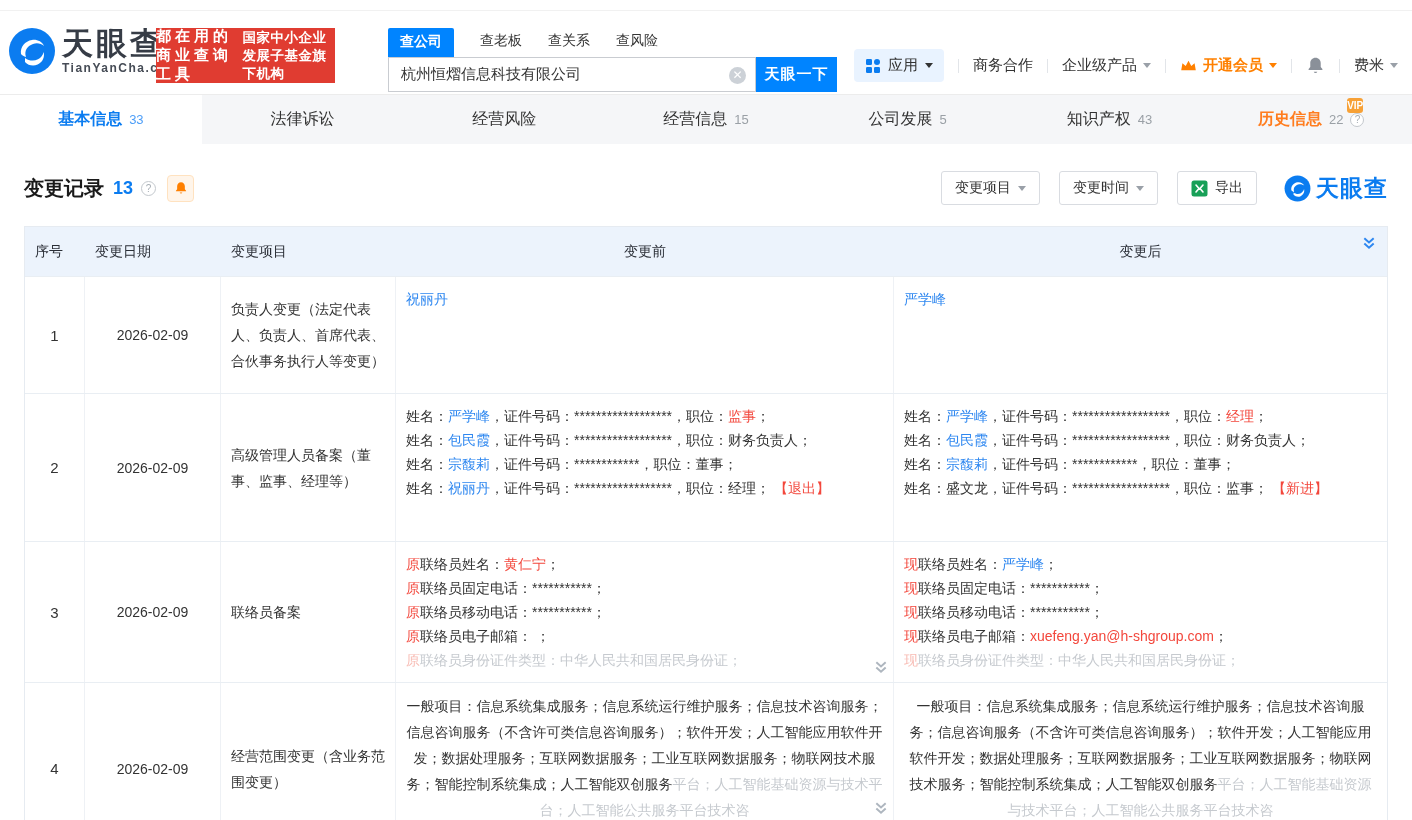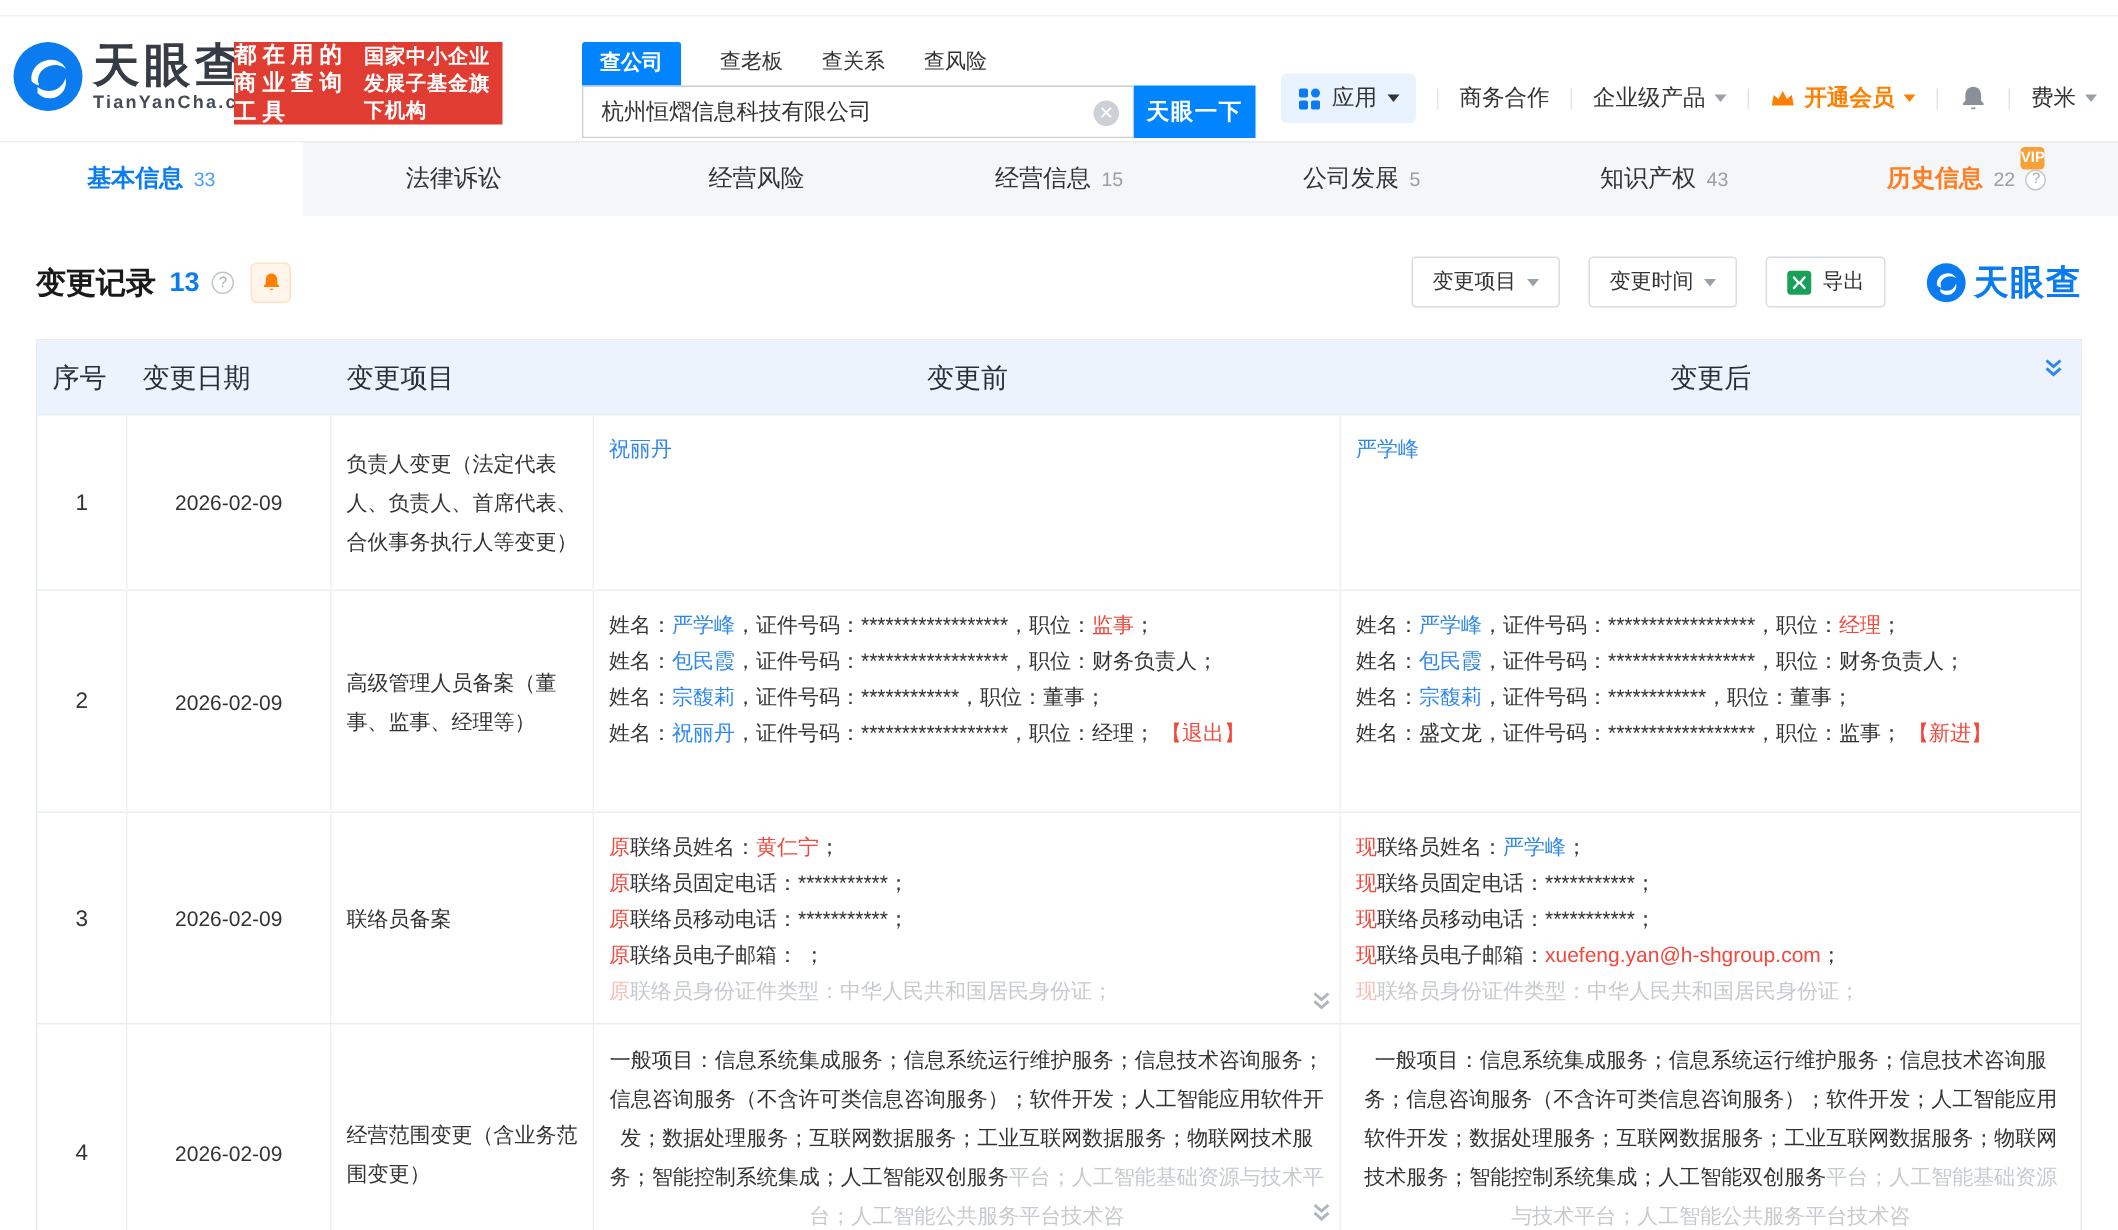--- a/index.html
+++ b/index.html
@@ -67,21 +67,21 @@
   .fbtn { height:34px; padding:0 13px; border:1px solid #d9dce1; background:#fff; border-radius:3px; font-size:14px;
     color:#333; display:flex; align-items:center; gap:7px; cursor:pointer; font-family:inherit; }
   .xls { width:17px; height:17px; }
   .watermark { display:flex; align-items:center; gap:5px; margin-left:8px; }
   .watermark svg { width:27px; height:27px; }
   .wm-text { font-size:23px; font-weight:bold; color:#0b7cf0; letter-spacing:1px; }
 
   
   .tbl { margin:0 24px; border:1px solid #e6ebf1; }
   .thead, .trow { display:grid; grid-template-columns:60px 136px 175px 498px auto; }
-  .thead { background:#ecf3fc; height:49px; font-size:18px; color:#2a2e36; position:relative; }
+  .thead { background:#ecf3fc; height:49px; font-size:14px; color:#2a2e36; position:relative; }
   .th { display:flex; align-items:center; padding-left:10px; }
   .th.ctr { justify-content:center; padding-left:0; }
   .expand-all { position:absolute; right:11px; top:9px; color:#2e87f0; cursor:pointer; }
   .expand-all svg, .row-expand svg { width:14px; height:14px; stroke:currentColor; fill:none; stroke-width:1.7; }
   .trow { border-top:1px solid #e9eef3; font-size:14px; }
   .td { padding:10px; border-right:1px solid #eef1f5; }
   .td:last-child { border-right:none; }
   .c-seq { display:flex; align-items:center; justify-content:center; font-size:15px; padding:0; }
   .c-date { display:flex; align-items:center; justify-content:center; padding:0; }
   .c-item { display:flex; align-items:center; line-height:26px; position:relative; }

